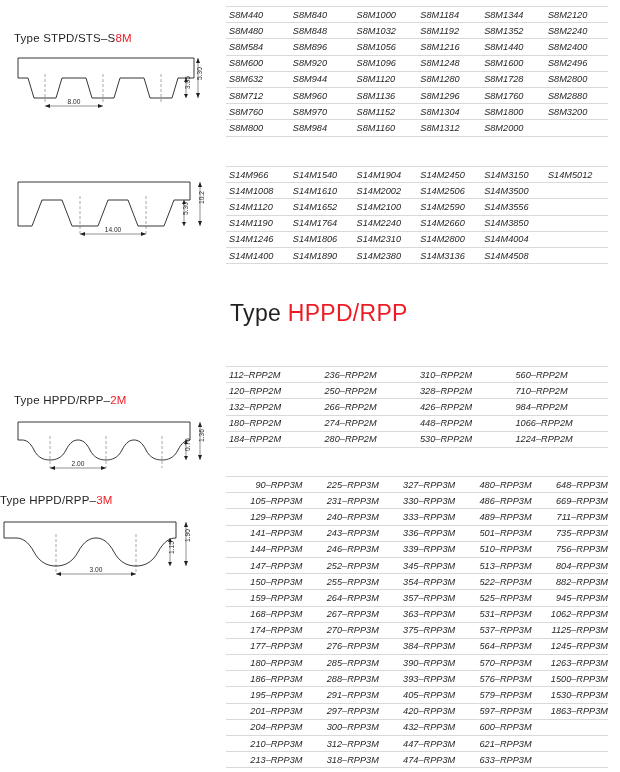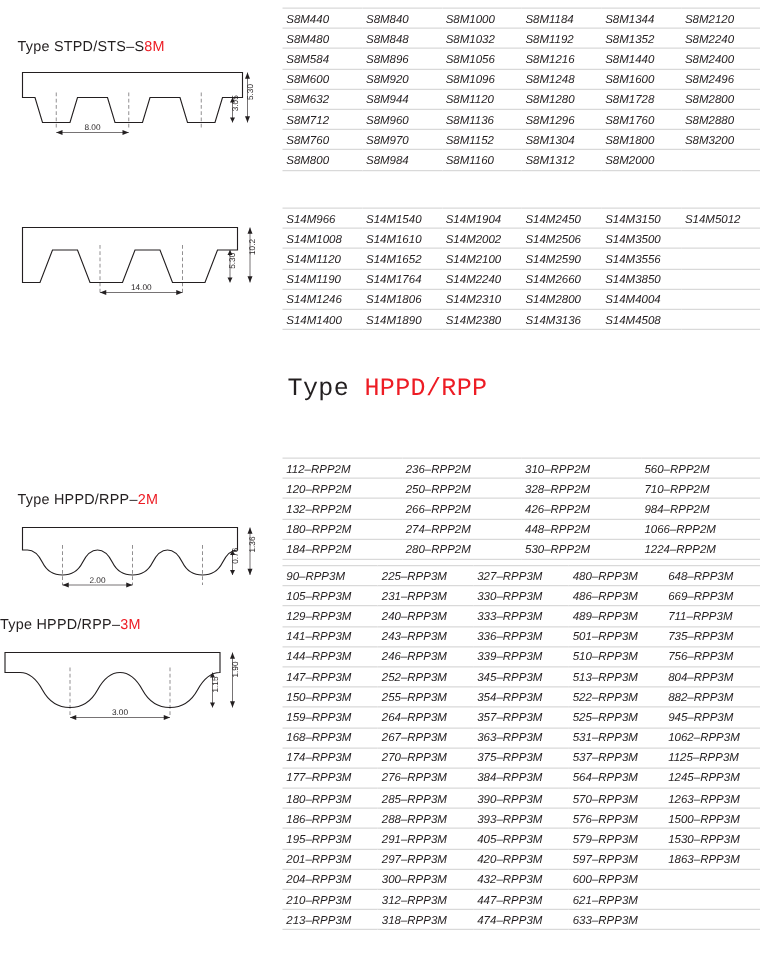--- a/index.html
+++ b/index.html
@@ -42,25 +42,24 @@
   table.parts td {
     border-bottom: 1px solid #d9d9d9;
     padding: 2.6px 0 2.6px 3px;
     white-space: nowrap;
     font-family: "Liberation Sans", sans-serif;
   }
   table.parts tr:first-child td { border-top: 1px solid #d9d9d9; }
 
   
   .big-head {
-    font-size: 20px;
+    font-size: 23px;
     letter-spacing: 0.3px;
     color: #231f20;
     white-space: nowrap;
-    font-family: Liberation Mono, monospace;
   }
   .big-head .red { color: #ed1c24; }
 
   .dim-text { font-size: 6.6px; fill: #231f20; font-family: "Liberation Sans", sans-serif; }
 </style>
 </head>
 <body>
 
 <div class="page">
 
@@ -364,21 +363,21 @@
         <path d="M186,54 l-2,-5 l4,0 Z" fill="#231f20"></path>
         <text class="dim-text" x="190" y="30" text-anchor="start" transform="rotate(-90 190,30)">1.90</text>
         <line x1="170" y1="26" x2="170" y2="54" stroke="#231f20" stroke-width="0.5"></line>
         <path d="M170,26 l-2,4 l4,0 Z" fill="#231f20"></path>
         <path d="M170,54 l-2,-4 l4,0 Z" fill="#231f20"></path>
         <text class="dim-text" x="174" y="42" text-anchor="start" transform="rotate(-90 174,42)">1.15</text>
       </svg>
     </div>
   </div>
 
-  <div class="blk" style="left:226px; top:452px; width:382px;">
+  <div class="blk" style="left:226px; top:476px; width:382px;text-align:right;">
     <table class="parts" style="width:382px;">
       <colgroup>
           <col style="width:20%">
           <col style="width:20%">
           <col style="width:20%">
           <col style="width:20%">
           <col style="width:20%">
         </colgroup>
       <tbody>
           <tr>

